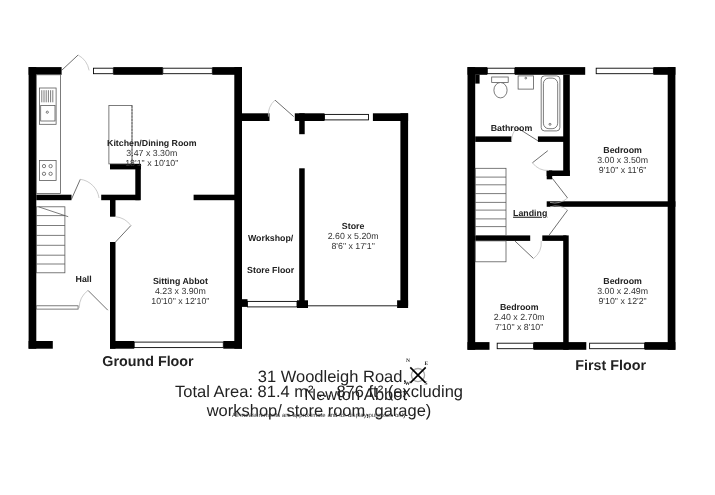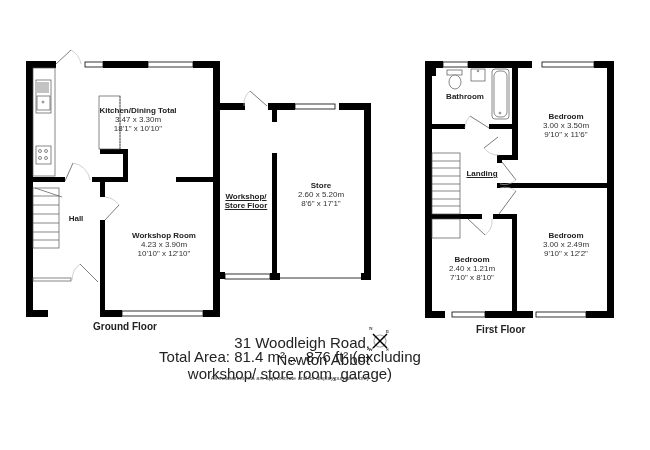--- a/index.html
+++ b/index.html
@@ -1,21 +1,21 @@
 <!DOCTYPE html>
 <html><head>
 <meta charset="utf-8">
 <style>
   html,body{margin:0;padding:0;background:#fff;}
   body{width:650px;height:450px;position:relative;overflow:hidden;font-family:"Liberation Sans",sans-serif;color:#222;}
   svg.plan{position:absolute;left:0;top:0;}
   .lbl{position:absolute;text-align:center;line-height:1.15;white-space:nowrap;}
-  .lbl .name{font-weight:bold;font-size:8px;color:#222;display:block;}
+  .lbl .name{font-weight:bold;font-size:8px;color:#222;display:block;margin-top:20px;}
   .lbl .dim{font-size:8px;color:#333;display:block;}
-  .floor-title{position:absolute;font-weight:bold;font-size:10px;color:#222;}
+  .floor-title{position:absolute;font-weight:bold;font-size:13px;color:#222;}
   .addr{position:absolute;font-size:15px;color:#222;text-align:center;}
   .disc{position:absolute;font-size:5.5px;color:#333;text-align:center;}
 </style>
 </head>
 <body>
 
 <svg class="plan" width="650" height="450" viewBox="0 0 650 450">
 
   <g fill="#000">
 
@@ -183,33 +183,33 @@
     <line x1="7" y1="-7" x2="-7" y2="7" stroke="#000" stroke-width="1.5"></line>
   </g>
 </svg>
 
 <span class="lbl" style="left:369px;top:326px;font-size:5px;font-family:'Liberation Serif',serif;font-weight:bold;">N</span>
 <span class="lbl" style="left:386px;top:329px;font-size:5px;font-family:'Liberation Serif',serif;font-weight:bold;">E</span>
 <span class="lbl" style="left:368px;top:347px;font-size:5px;font-family:'Liberation Serif',serif;font-weight:bold;">W</span>
 <span class="lbl" style="left:386px;top:347px;font-size:5px;font-family:'Liberation Serif',serif;font-weight:bold;">S</span>
 
 <div class="lbl" style="left:88px;top:106px;width:100px;">
-  <span class="name">Kitchen/Dining Total</span>
+  <span class="name">Kitchen/Dining Room</span>
   <span class="dim">3.47 x 3.30m</span>
   <span class="dim">18'1" x 10'10"</span>
 </div>
-<div class="lbl" style="left:60px;top:214px;width:32px;">
+<div class="lbl" style="left:60px;top:229px;width:32px;">
   <span class="name">Hall</span>
 </div>
 <div class="lbl" style="left:118px;top:231px;width:92px;">
-  <span class="name">Workshop Room</span>
+  <span class="name">Sitting Abbot</span>
   <span class="dim">4.23 x 3.90m</span>
   <span class="dim">10'10" x 12'10"</span>
 </div>
-<div class="lbl" style="left:220px;top:192px;width:52px;text-decoration:underline;">
+<div class="lbl" style="left:220px;top:192px;width:52px;">
   <span class="name">Workshop/</span>
   <span class="name">Store Floor</span>
 </div>
 <div class="lbl" style="left:280px;top:181px;width:82px;">
   <span class="name">Store</span>
   <span class="dim">2.60 x 5.20m</span>
   <span class="dim">8'6" x 17'1"</span>
 </div>
 <div class="floor-title" style="left:93px;top:321px;">Ground Floor</div>
 
@@ -219,25 +219,25 @@
 <div class="lbl" style="left:525px;top:112px;width:82px;">
   <span class="name">Bedroom</span>
   <span class="dim">3.00 x 3.50m</span>
   <span class="dim">9'10" x 11'6"</span>
 </div>
 <div class="lbl" style="left:464px;top:169px;width:36px;text-decoration:underline;">
   <span class="name">Landing</span>
 </div>
 <div class="lbl" style="left:432px;top:255px;width:80px;">
   <span class="name">Bedroom</span>
-  <span class="dim">2.40 x 1.21m</span>
+  <span class="dim">2.40 x 2.70m</span>
   <span class="dim">7'10" x 8'10"</span>
 </div>
 <div class="lbl" style="left:525px;top:231px;width:82px;">
   <span class="name">Bedroom</span>
   <span class="dim">3.00 x 2.49m</span>
   <span class="dim">9'10" x 12'2"</span>
 </div>
-<div class="floor-title" style="left:476px;top:324px;">First Floor</div>
+<div class="floor-title" style="left:523px;top:324px;">First Floor</div>
 
 <div class="addr" style="left:200px;top:334px;width:170px;text-align:right;">31 Woodleigh Road, Newton Abbot</div>
 <div class="addr" style="left:130px;top:348px;width:320px;">Total Area: 81.4 m² ... 876 ft² (excluding workshop/ store room, garage)</div>
 <div class="disc" style="left:140px;top:375px;width:300px;">All measurements are approximate and for display purposes only</div>
 
 </body></html>

